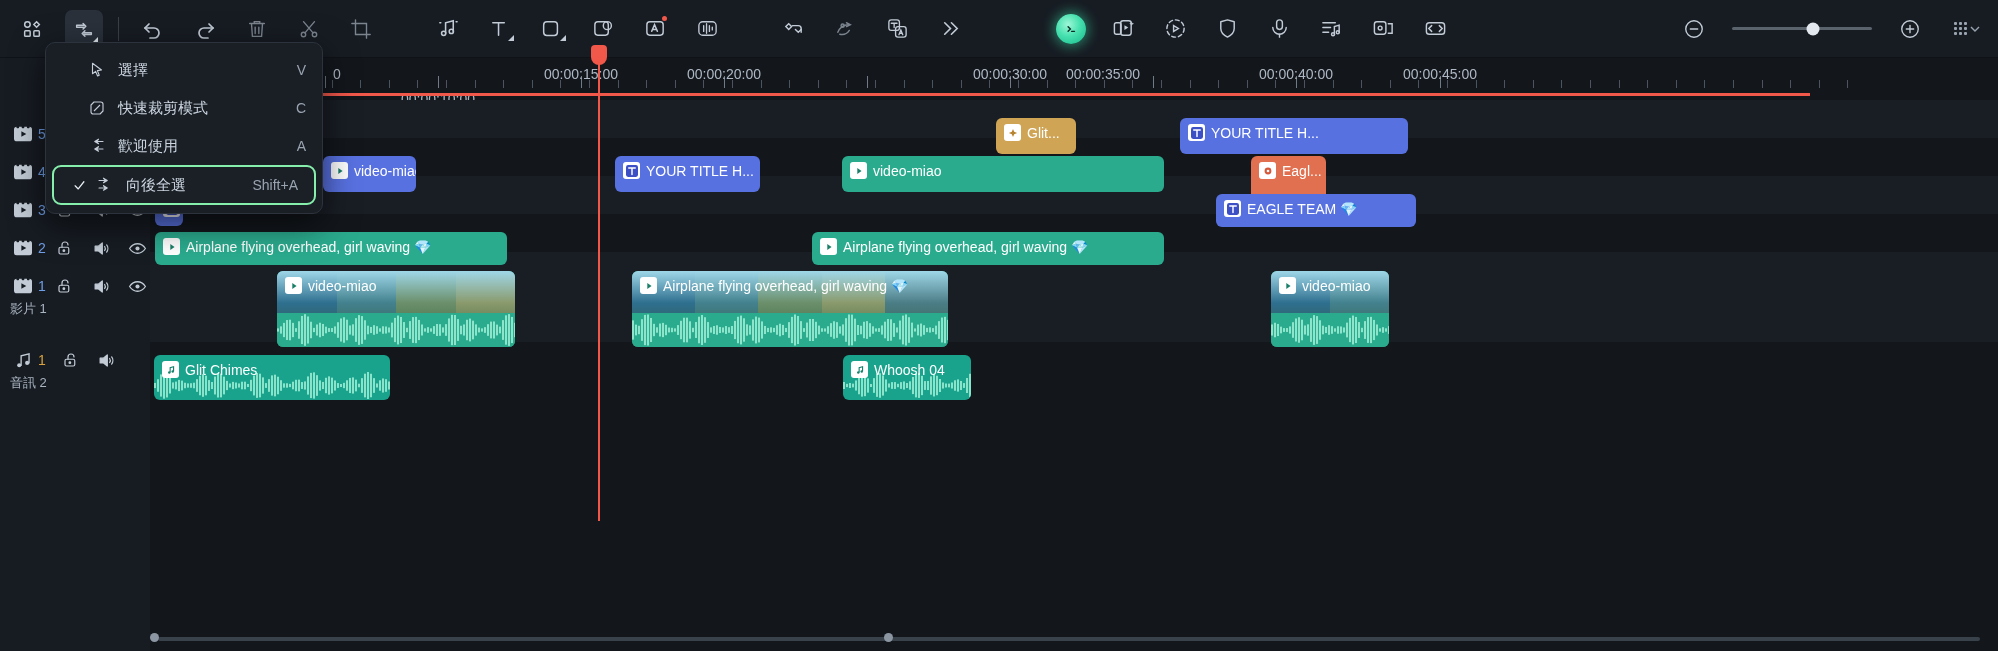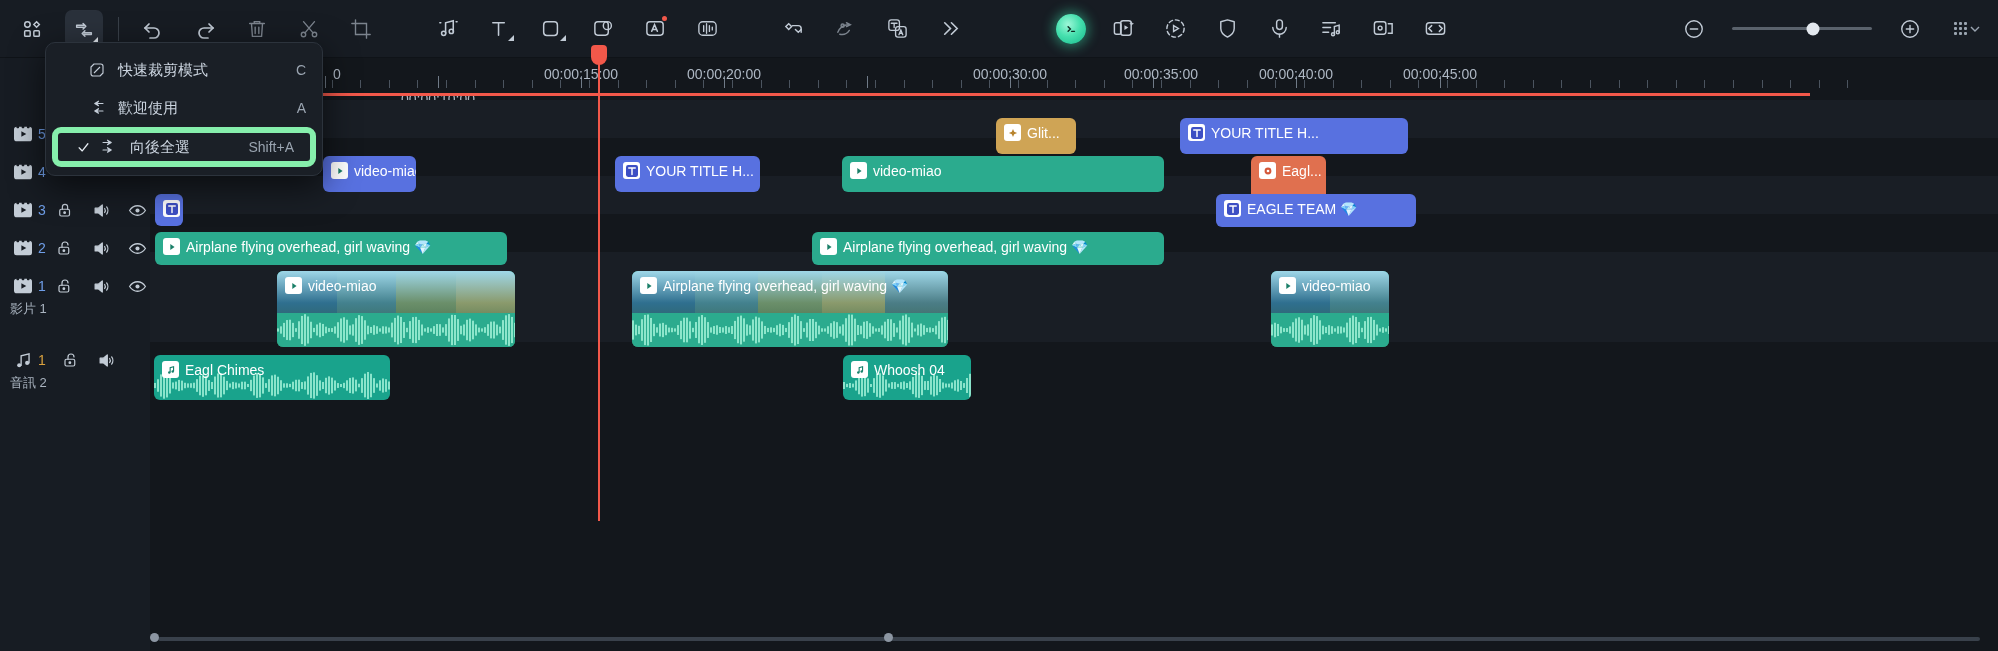--- a/index.html
+++ b/index.html
@@ -103,21 +103,21 @@
     position:absolute;left:45px;top:42px;width:278px;
     background:#1a1f26;border-radius:10px;border:1px solid #2c333c;
     box-shadow:0 10px 34px rgba(0,0,0,.6); z-index:80; padding:8px 0;
   }
   .mitem{height:38px;display:flex;align-items:center;padding:0 16px 0 14px;color:#cbd4df;font-size:15px;}
   .mitem .chk{width:22px;flex:none;display:flex;align-items:center;justify-content:center;color:#e8eef5;}
   .mitem .mico{width:30px;flex:none;display:flex;align-items:center;justify-content:center;color:#c4cdd8;}
   .mitem .mtxt{flex:1;padding-left:6px;}
   .mitem .mkey{color:#9aa4b0;font-size:14px;}
   .mitem.sel{
-    background:#1b2027;border:6px solid #86efac;border-radius:9px;margin:0 6px;height:40px;
+    background:#1b2027;border:2px solid #86efac;border-radius:9px;margin:0 6px;height:40px;
   }
 
   
   .hscroll{position:absolute;left:150px;bottom:8px;right:18px;height:8px;}
   .hscroll .bar{position:absolute;left:8px;right:0px;top:2px;height:4px;background:#39414b;border-radius:2px;}
   .hscroll .knob{position:absolute;top:-2px;width:9px;height:9px;border-radius:50%;background:#8c96a2;}
 
   .leftrail{position:absolute;left:0;top:58px;width:46px;bottom:0;background:#171c23;}
   .rail-ico{position:absolute;left:10px;top:10px;width:26px;height:26px;display:flex;align-items:center;
     justify-content:center;color:#c3ccd6;}
@@ -436,21 +436,21 @@
         <span class="tlabel" style="left: 288px; margin-top: 25px;">00:00:10:00</span>
         <span class="tick major" style="left: 431px;"></span>
         <span class="tlabel" style="left: 431px;">00:00:15:00</span>
         <span class="tick major" style="left: 574px;"></span>
         <span class="tlabel" style="left: 574px;">00:00:20:00</span>
         <span class="tick major" style="left: 717px;"></span>
         <span class="tlabel" style="left: 717px; margin-top: 38px;">00:00:25:00</span>
         <span class="tick major" style="left: 860px;"></span>
         <span class="tlabel" style="left: 860px;">00:00:30:00</span>
         <span class="tick major" style="left: 1003px;"></span>
-        <span class="tlabel" style="left: 1011px;">00:00:35:00</span>
+        <span class="tlabel" style="left: 953px;">00:00:35:00</span>
         <span class="tick major" style="left: 1146px;"></span>
         <span class="tlabel" style="left: 1146px;">00:00:40:00</span>
         <span class="tick major" style="left: 1290px;"></span>
         <span class="tlabel" style="left: 1290px;">00:00:45:00</span>
       </div>
   </div>
   <div class="redbar"></div>
 
   <div class="headers" id="headers">
       <div class="trk-head" style="top: 20px; height: 28px;">
@@ -1093,21 +1093,21 @@
           </svg></div>
         <div class="lbl">
           <span class="badge">
             <svg width="12" height="12" viewBox="0 0 14 14">
               <rect width="14" height="14" rx="2.5" fill="#fff"></rect>
               <path d="M6 10V4.2l4-1V8.6" fill="none" stroke="#14806b" stroke-width="1.3"></path>
               <circle cx="5" cy="10" r="1.4" fill="#14806b"></circle>
               <circle cx="9" cy="8.8" r="1.4" fill="#14806b"></circle>
             </svg>
           </span>
-          <span>Eagl Chimes</span>
+          <span>Glit Chimes</span>
         </div>
       </div>
       <div class="clip audio" style="left: 693px; top: 255px; width: 128px; height: 45px;">
         <div class="wave" style="height: 29px; background: transparent;"><svg width="128" height="29" viewBox="0 0 128 29" preserveAspectRatio="none">
             <rect x="0" y="11.002212289985666" width="2" height="6.995575420028668" fill="#9ff0d6" opacity="0.85"></rect>
             <rect x="3" y="12.86003574869904" width="2" height="3.279928502601919" fill="#9ff0d6" opacity="0.85"></rect>
             <rect x="6" y="12.022413451367576" width="2" height="4.955173097264845" fill="#9ff0d6" opacity="0.85"></rect>
             <rect x="9" y="12.635994525557322" width="2" height="3.7280109488853572" fill="#9ff0d6" opacity="0.85"></rect>
             <rect x="12" y="9.4246055110512" width="2" height="10.150788977897601" fill="#9ff0d6" opacity="0.85"></rect>
             <rect x="15" y="5.73139523804949" width="2" height="17.53720952390102" fill="#9ff0d6" opacity="0.85"></rect>
@@ -1171,20 +1171,30 @@
     <div class="bar"></div>
     <span class="knob" style="left:0px"></span>
     <span class="knob" style="left:734px"></span>
   </div>
 
   <div class="menu" id="menu">
       <div class="mitem">
         <span class="chk"></span>
         <span class="mico">
           <svg width="18" height="18" viewBox="0 0 24 24" fill="none" stroke="currentColor" stroke-width="1.5" stroke-linejoin="round">
+            <path d="M6 3l12 9-5.5.8L15 19l-2.2 1-2.6-6.2L6 17z"></path>
+          </svg>
+        </span>
+        <span class="mtxt">選擇</span>
+        <span class="mkey">V</span>
+      </div>
+      <div class="mitem">
+        <span class="chk"></span>
+        <span class="mico">
+          <svg width="18" height="18" viewBox="0 0 24 24" fill="none" stroke="currentColor" stroke-width="1.5" stroke-linejoin="round">
             <path d="M8 4h9a3 3 0 0 1 3 3v9l-4 4H7a3 3 0 0 1-3-3V8z"></path>
             <path d="M8 16L16 8"></path>
           </svg>
         </span>
         <span class="mtxt">快速裁剪模式</span>
         <span class="mkey">C</span>
       </div>
       <div class="mitem">
         <span class="chk"></span>
         <span class="mico">

